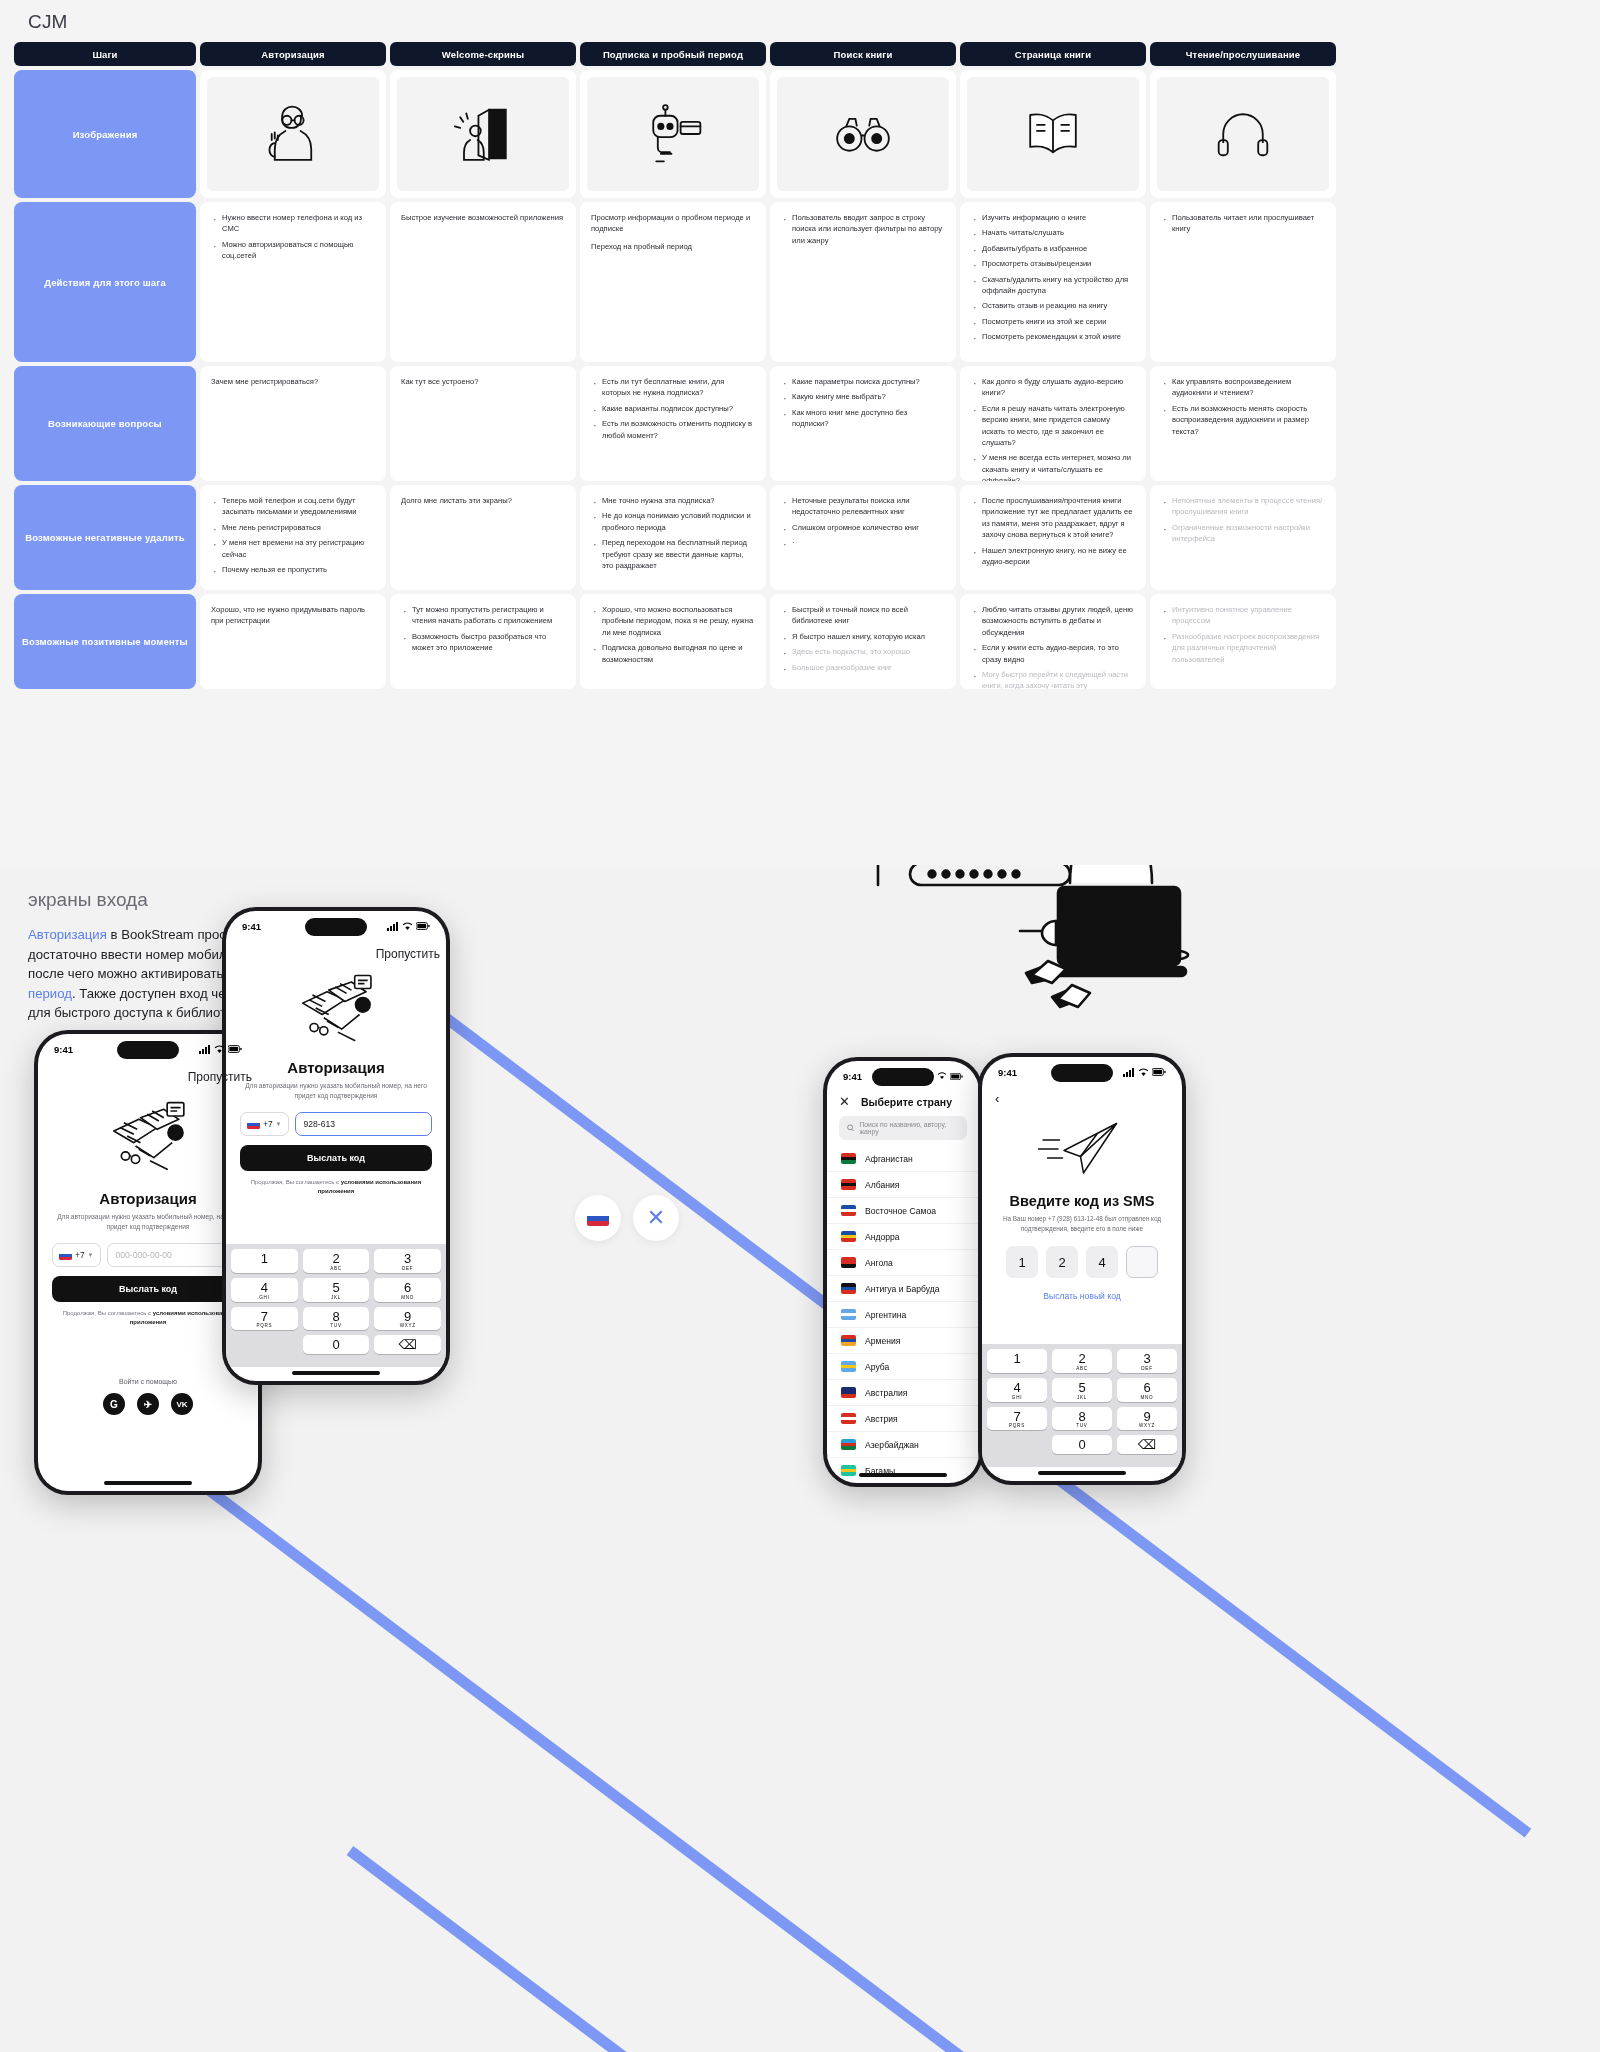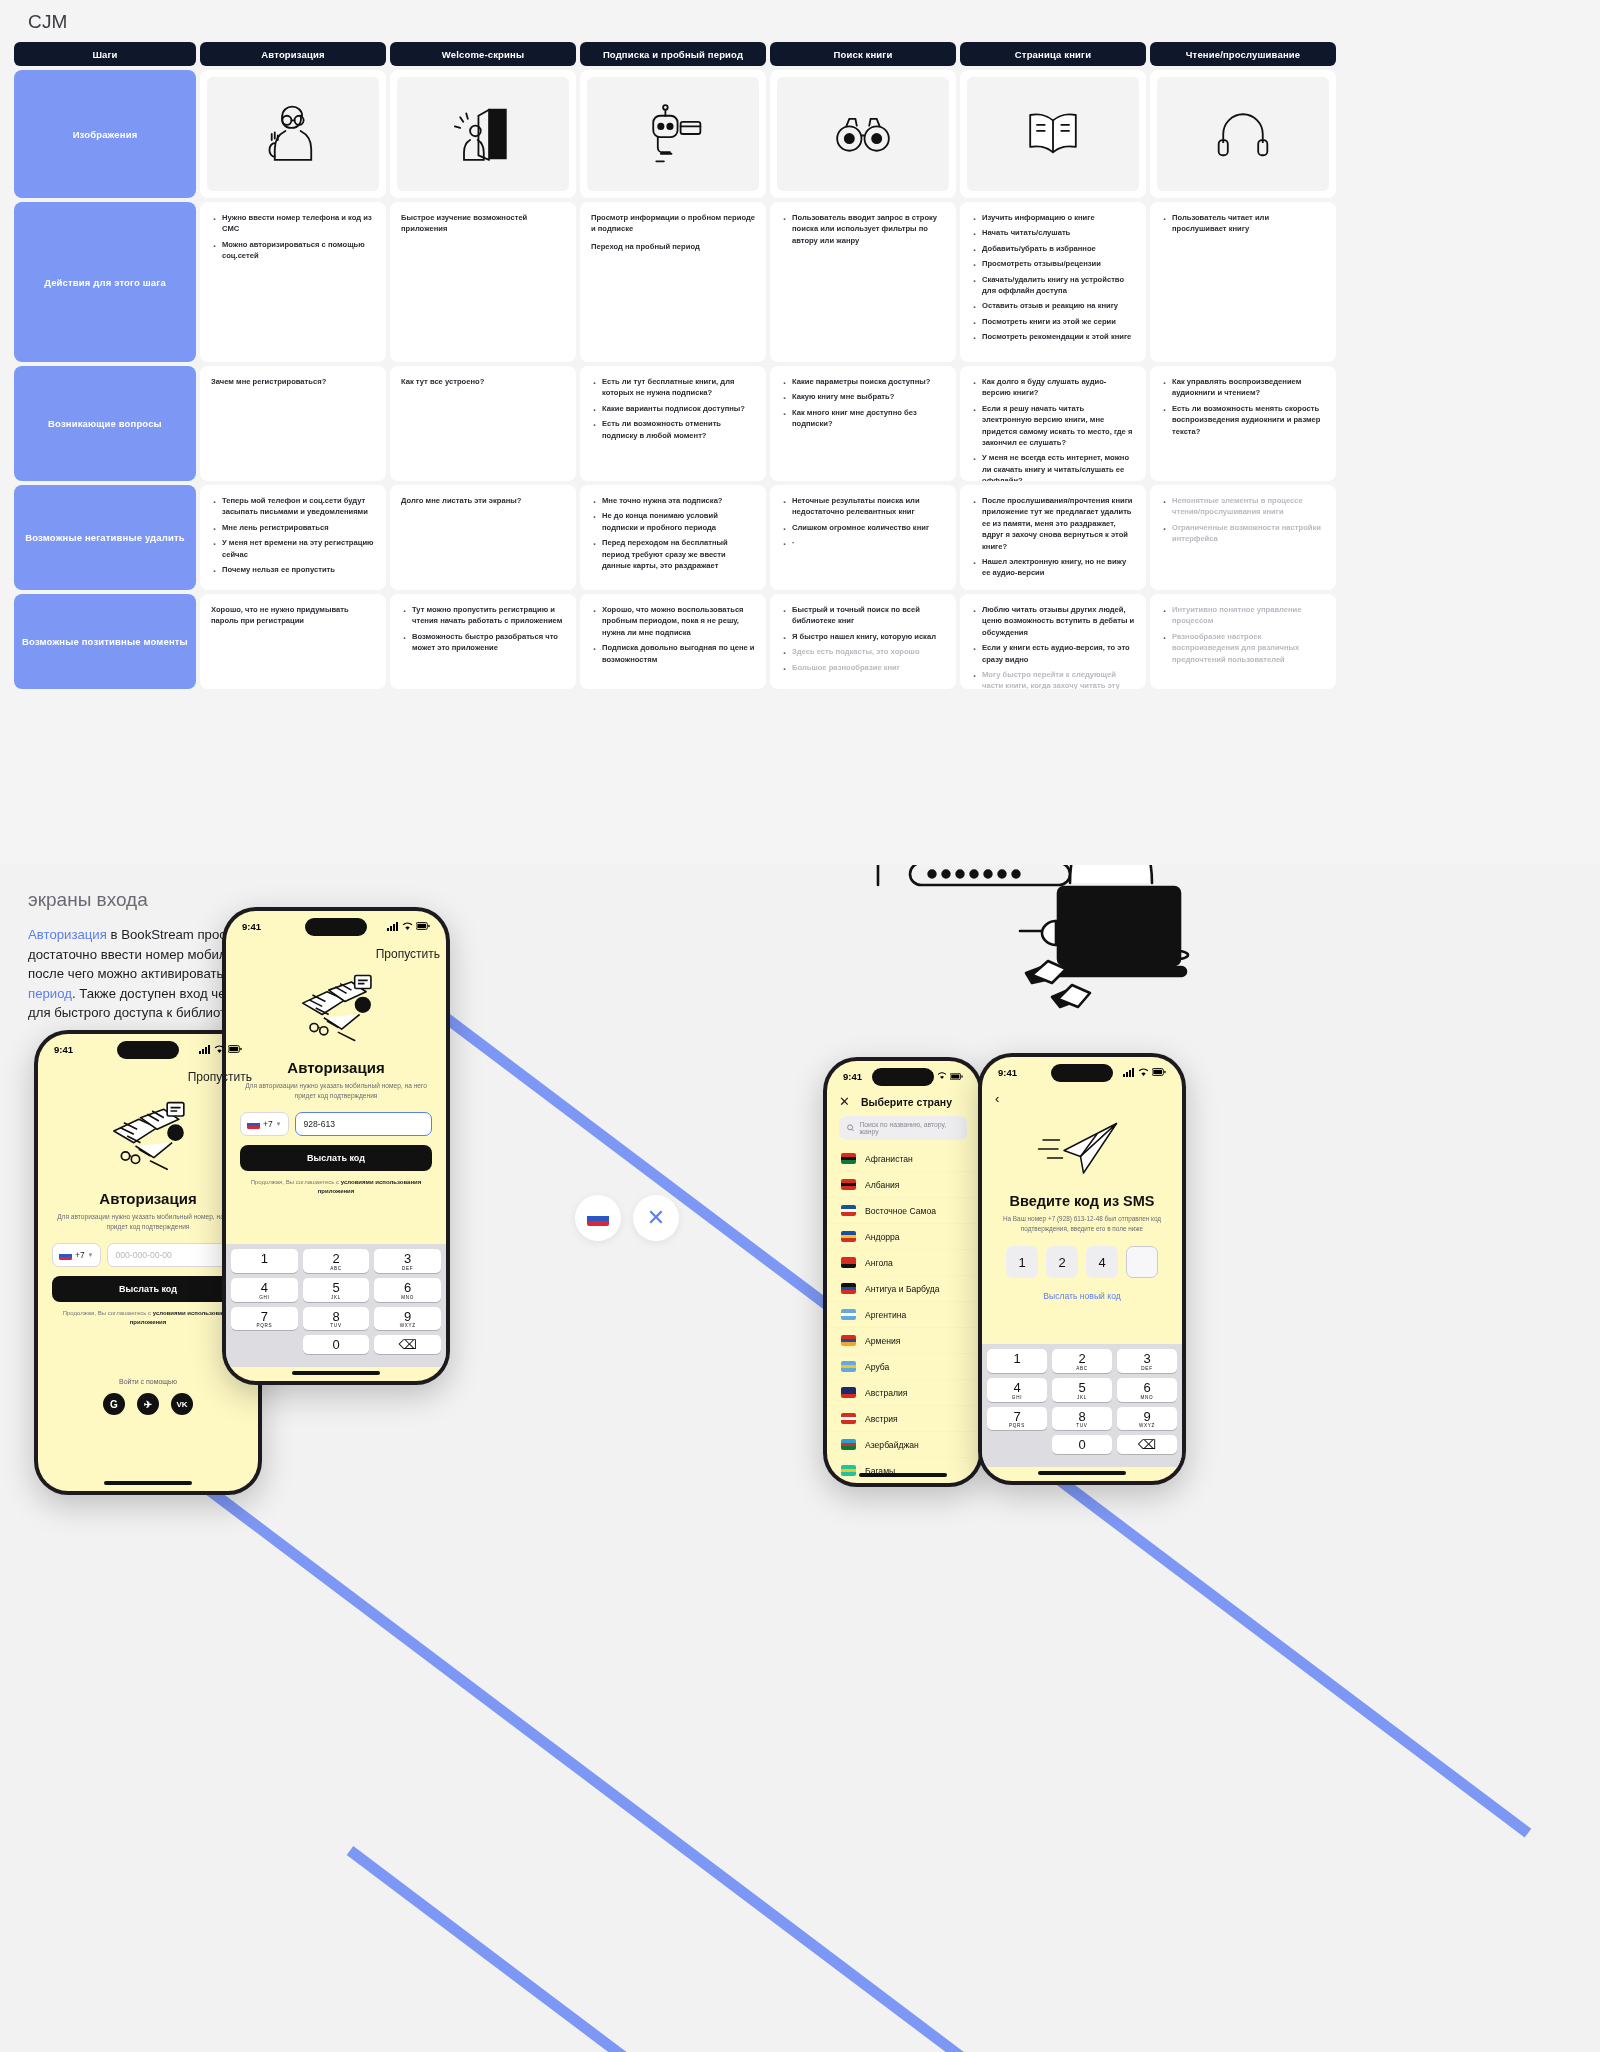--- a/index.html
+++ b/index.html
@@ -38,21 +38,21 @@
     text-align: center; padding: 0 4px; white-space: nowrap; overflow: hidden;
   }
   .rowlabel {
     background: #7d97f4; border-radius: 8px;
     display: flex; align-items: center; justify-content: center;
     color: #ffffff; font-size: 9.5px; font-weight: 700; letter-spacing: .15px;
     text-align: center; padding: 0 6px;
   }
   .cell {
     background: #ffffff; border-radius: 8px;
-    padding: 10px 11px; overflow: hidden; font-weight: bold;
+    padding: 10px 11px; overflow: hidden;
   }
   .cell.imgcell { padding: 7px; }
   .imgbox {
     width: 100%; height: 100%;
     background: #f3f3f3; border-radius: 6px;
     display: flex; align-items: center; justify-content: center;
   }
   .imgbox svg { width: 76px; height: 76px; }
   .cell ul { list-style: none; }
   .cell li {
@@ -103,21 +103,21 @@
 
   
   .phone {
     position: absolute;
     background: #1c1a1e;
     border-radius: 34px;
     padding: 4px;
     box-shadow: 0 10px 32px rgba(0,0,0,.22);
   }
   .phone-inner {
-    background: #fef9c3; border-radius: 30px; overflow: hidden;
+    background: #ffffff; border-radius: 30px; overflow: hidden;
     position: relative; width: 100%; height: 100%;
   }
   .notch {
     position: absolute; left: 50%; transform: translateX(-50%); top: 7px;
     width: 62px; height: 18px; background: #111; border-radius: 11px; z-index: 5;
   }
   .statusbar {
     position: absolute; top: 0; left: 0; right: 0; height: 30px;
     display: flex; align-items: center; justify-content: space-between;
     padding: 0 16px; font-size: 9.5px; font-weight: 700; color: #000; z-index: 4;

